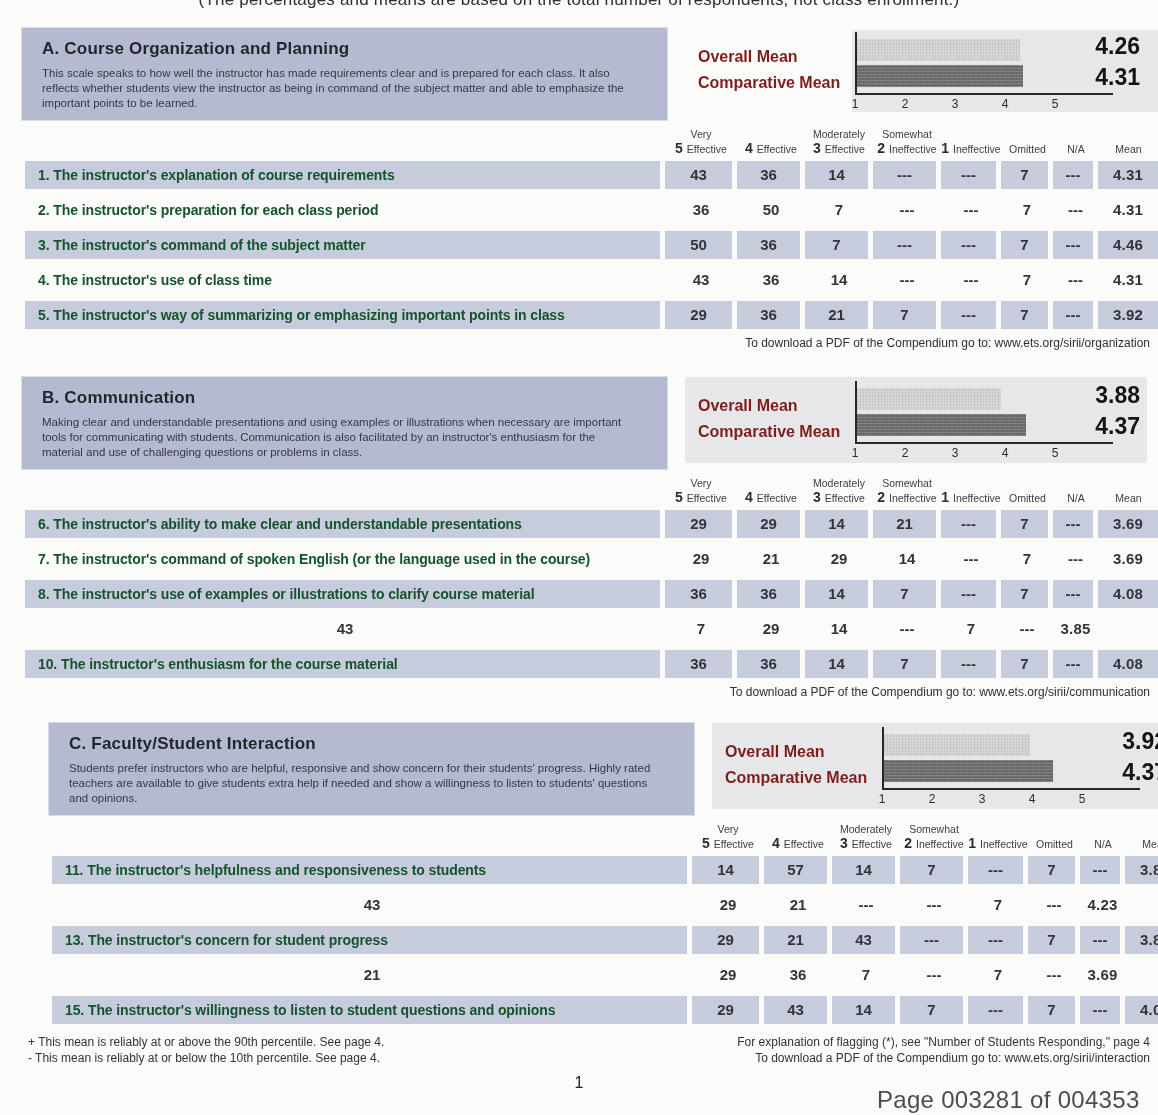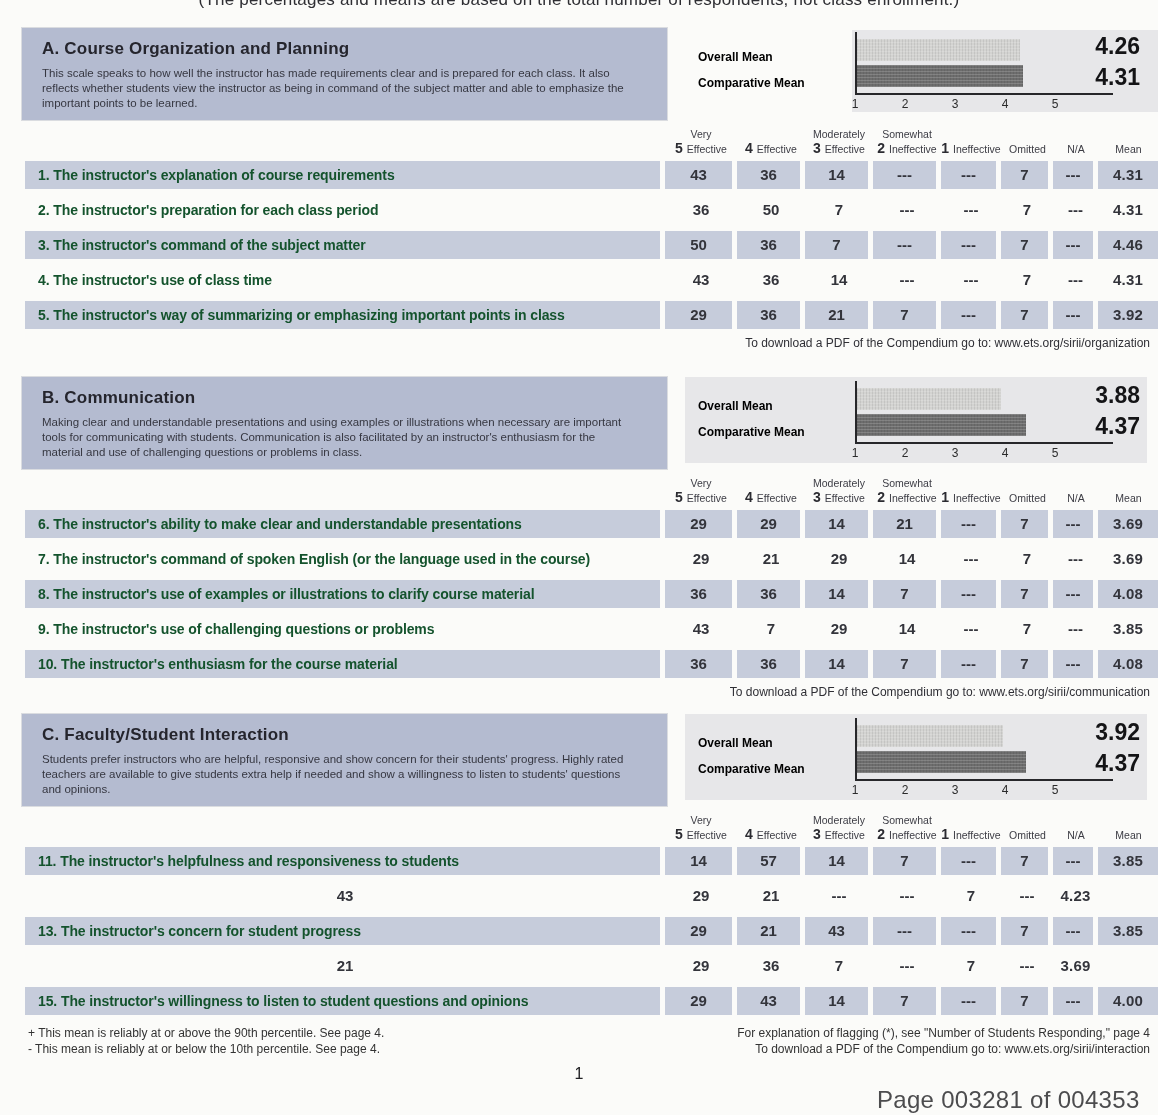--- a/index.html
+++ b/index.html
@@ -13,39 +13,39 @@
   }
 
   
   .top-note-clip { height:12px; overflow:hidden; text-align:center; }
   .top-note-clip .tn { font-size:17px; color:#2e2e33; margin-top:-10px; letter-spacing:.2px; }
 
   
   .sec { position:relative; }
   #sections .sec:nth-child(1) { margin-top:16px; }
   #sections .sec:nth-child(2) { margin-top:26px; }
-  #sections .sec:nth-child(3) { margin-top:14px; }
+  #sections .sec:nth-child(3) { margin-top:23px;padding-left:27px; }
 
   .sec-top { position:relative; height:94px; }
 
   .desc-box {
     position:absolute; left:22px; top:0; width:645px; height:92px;
     background:var(--c-box,#b4bbd0);
     padding:11px 20px 9px 20px;
     box-shadow:0 0 0 1px rgba(120,128,150,.25);
   }
   .sec-title { margin:0; font-size:17px; font-weight:bold; color:#25252d; letter-spacing:.2px; }
   .sec-desc  { margin:7px 0 0 0; font-size:11.5px; line-height:15px; color:#363741; max-width:588px; }
 
   .chart-panel { position:absolute; left:685px; top:0; width:462px; height:86px; background:var(--c-panel,#e7e7e9); }
   .chart-panel.panel-right { left:852px; top:2px; width:306px; height:82px; }
 
   .chart-labels {
     position:absolute; left:698px; top:16px;
-    font-weight:bold; font-size:12px; line-height:26px; color:#000000; z-index:2;
+    font-weight:bold; font-size:16px; line-height:26px; color:#7f1d1d; z-index:2;
   }
 
   .chart { position:absolute; left:852px; top:2px; width:306px; height:88px; z-index:2; }
   .axis-y { position:absolute; left:3px; top:2px; width:2px; height:62px; background:#27272a; }
   .axis-x { position:absolute; left:3px; top:63px; width:258px; height:2px; background:#27272a; }
   .bar { position:absolute; left:5px; height:22px;
          background-image:
            repeating-linear-gradient(0deg, rgba(255,255,255,.16) 0 1px, transparent 1px 3px),
            repeating-linear-gradient(90deg, rgba(0,0,0,.07) 0 1px, transparent 1px 3px); }
   .bar-overall { top:9px;  background-color:var(--c-bar1,#d3d3d1); }
@@ -316,21 +316,20 @@
           <div class="cell num">36</div>
           <div class="cell num">36</div>
           <div class="cell num">14</div>
           <div class="cell num">7</div>
           <div class="cell num">---</div>
           <div class="cell num">7</div>
           <div class="cell num">---</div>
           <div class="cell num mean">4.08</div>
         </div>
         <div class="trow">
-          <div class="cell item">9. The instructor's use of challenging questions or problems</div>
           <div class="cell num">43</div>
           <div class="cell num">7</div>
           <div class="cell num">29</div>
           <div class="cell num">14</div>
           <div class="cell num">---</div>
           <div class="cell num">7</div>
           <div class="cell num">---</div>
           <div class="cell num mean">3.85</div>
         </div>
         <div class="trow banded">

